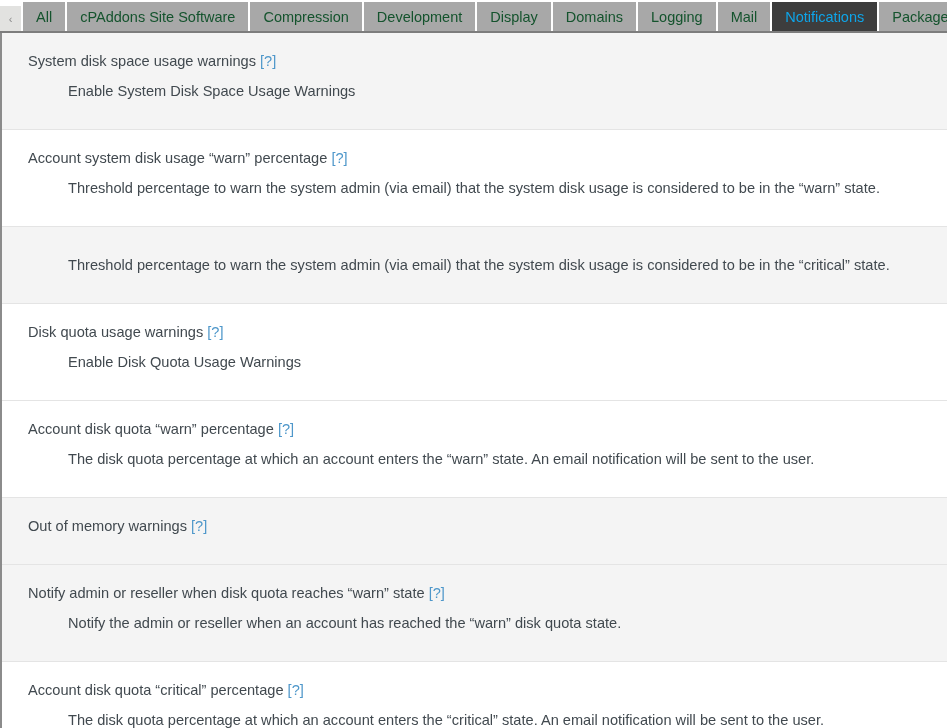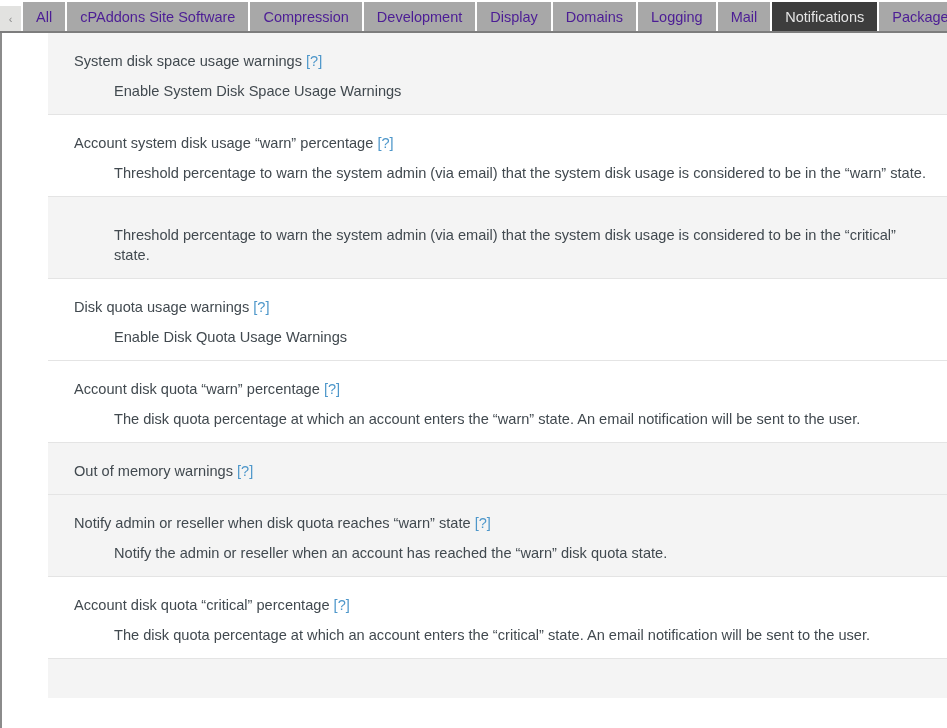--- a/index.html
+++ b/index.html
@@ -35,50 +35,49 @@
     cursor: pointer;
     user-select: none;
   }
   .tab {
     flex: 0 0 auto;
     height: 31px;
     line-height: 31px;
     margin-left: 2px;
     padding: 0 13px;
     background: #a8a8a8;
-    color: #4c1d95;
+    color: #14532d;
     font-size: 14.5px;
     text-align: center;
     cursor: pointer;
     user-select: none;
   }
   .tab.active {
     background: #3d3d3d;
-    color: #e5e5e5;
+    color: #0ea5e9;
   }
   #tabstrip-underline {
     position: absolute;
     left: 0; right: 0; bottom: 0;
     height: 2px;
     background: #7d7d7d;
   }
 
   
   #panel {
     position: relative;
     height: 695px;
     border-left: 2px solid #8b8b8b;
     background: #ffffff;
     overflow: hidden;
   }
   .setting-row {
-    padding: 18px 14px 13px 26px;
+    padding: 18px 14px 28px 26px;
     background: #ffffff;
     border-bottom: 1px solid #e4e4e4;
-    margin-left: 46px;
   }
   .setting-row.shaded { background: #f4f4f4; }
   .setting-row.noborder { border-bottom: none; }
 
   .setting-title {
     font-size: 14.6px;
     color: #41494f;
     line-height: 20px;
     margin: 0;
     font-weight: normal;

